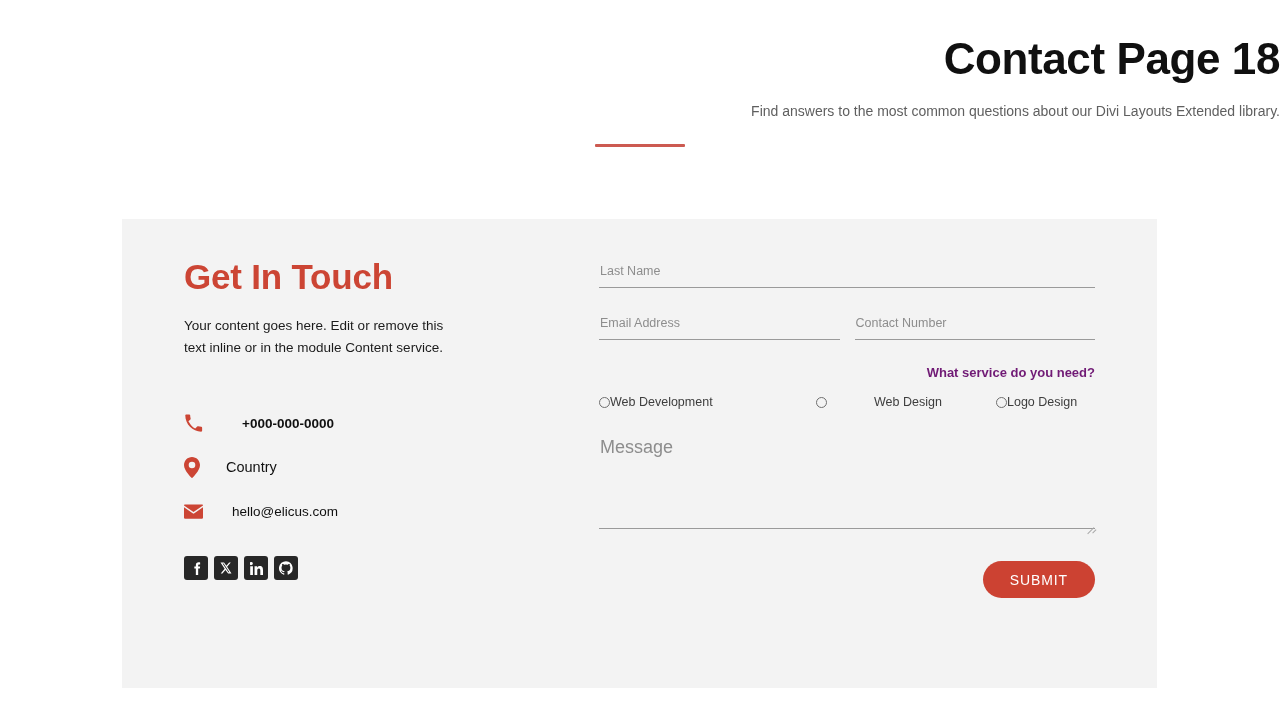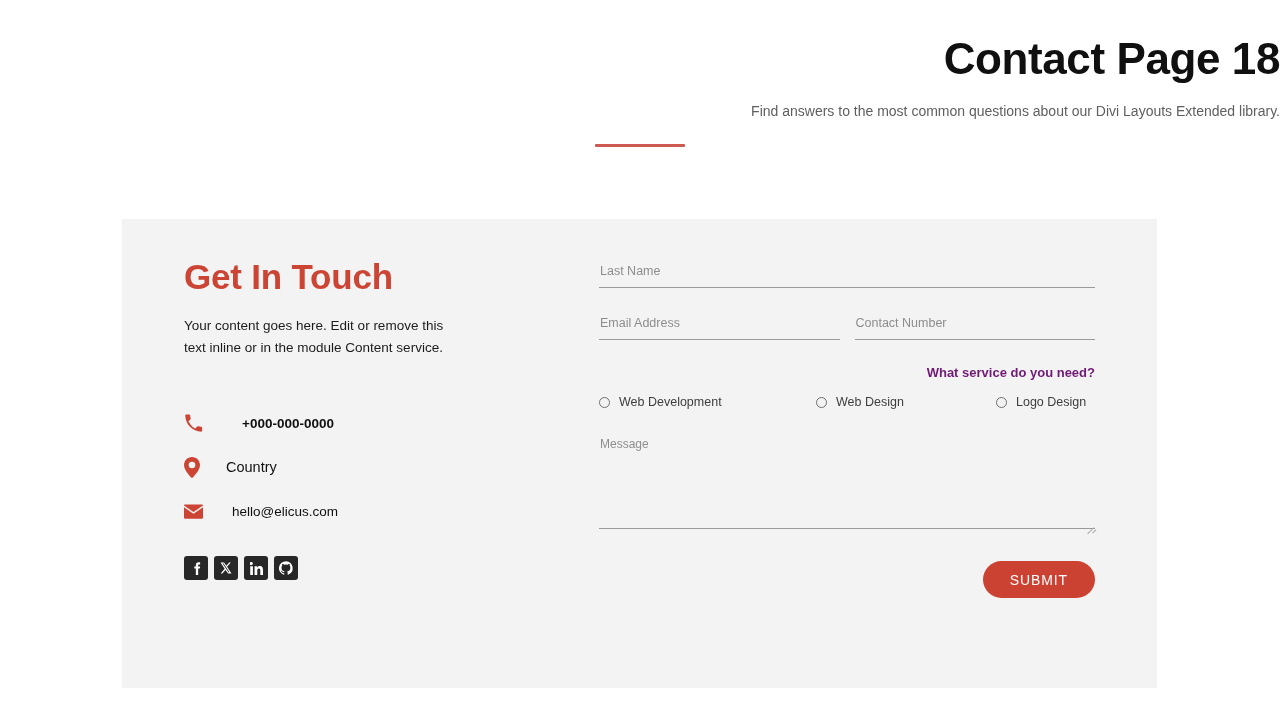--- a/index.html
+++ b/index.html
@@ -139,47 +139,46 @@
   .radio-row {
     margin-top: 15px;
     display: flex;
   }
   .radio-opt {
     display: flex;
     align-items: center;
     cursor: pointer;
   }
   .radio-opt:nth-child(1) { width: 217px; }
-  .radio-opt:nth-child(2) { width: 180px; }
+  .radio-opt:nth-child(2) { width: 180px; gap: 47px; }
   .radio-opt:nth-child(3) { flex: 1; }
   .radio-circle {
     width: 11px; height: 11px;
     border: 1.5px solid #6f6f6f;
     border-radius: 50%;
     background: transparent;
     flex: none;
   }
   .radio-text {
-    margin-left: 9px;
     font-size: 12.5px;
     color: #3d3d3d;
   }
 
   .message-field {
     margin-top: 27px;
     position: relative;
   }
   .message-field textarea {
     width: 100%;
     height: 93px;
     border: none;
     border-bottom: 1.5px solid #9a9a9a;
     background: transparent;
     font-family: "Liberation Sans", sans-serif;
-    font-size: 12px;
+    font-size: 18px;
     color: #2b2b2b;
     padding: 1px 0 0 1px;
     outline: none;
     resize: none;
   }
   .message-field textarea::placeholder { color: #8d8d8d; opacity: 1; }
   .resize-handle {
     position: absolute;
     right: 1px; bottom: 4px;
     width: 9px; height: 9px;

